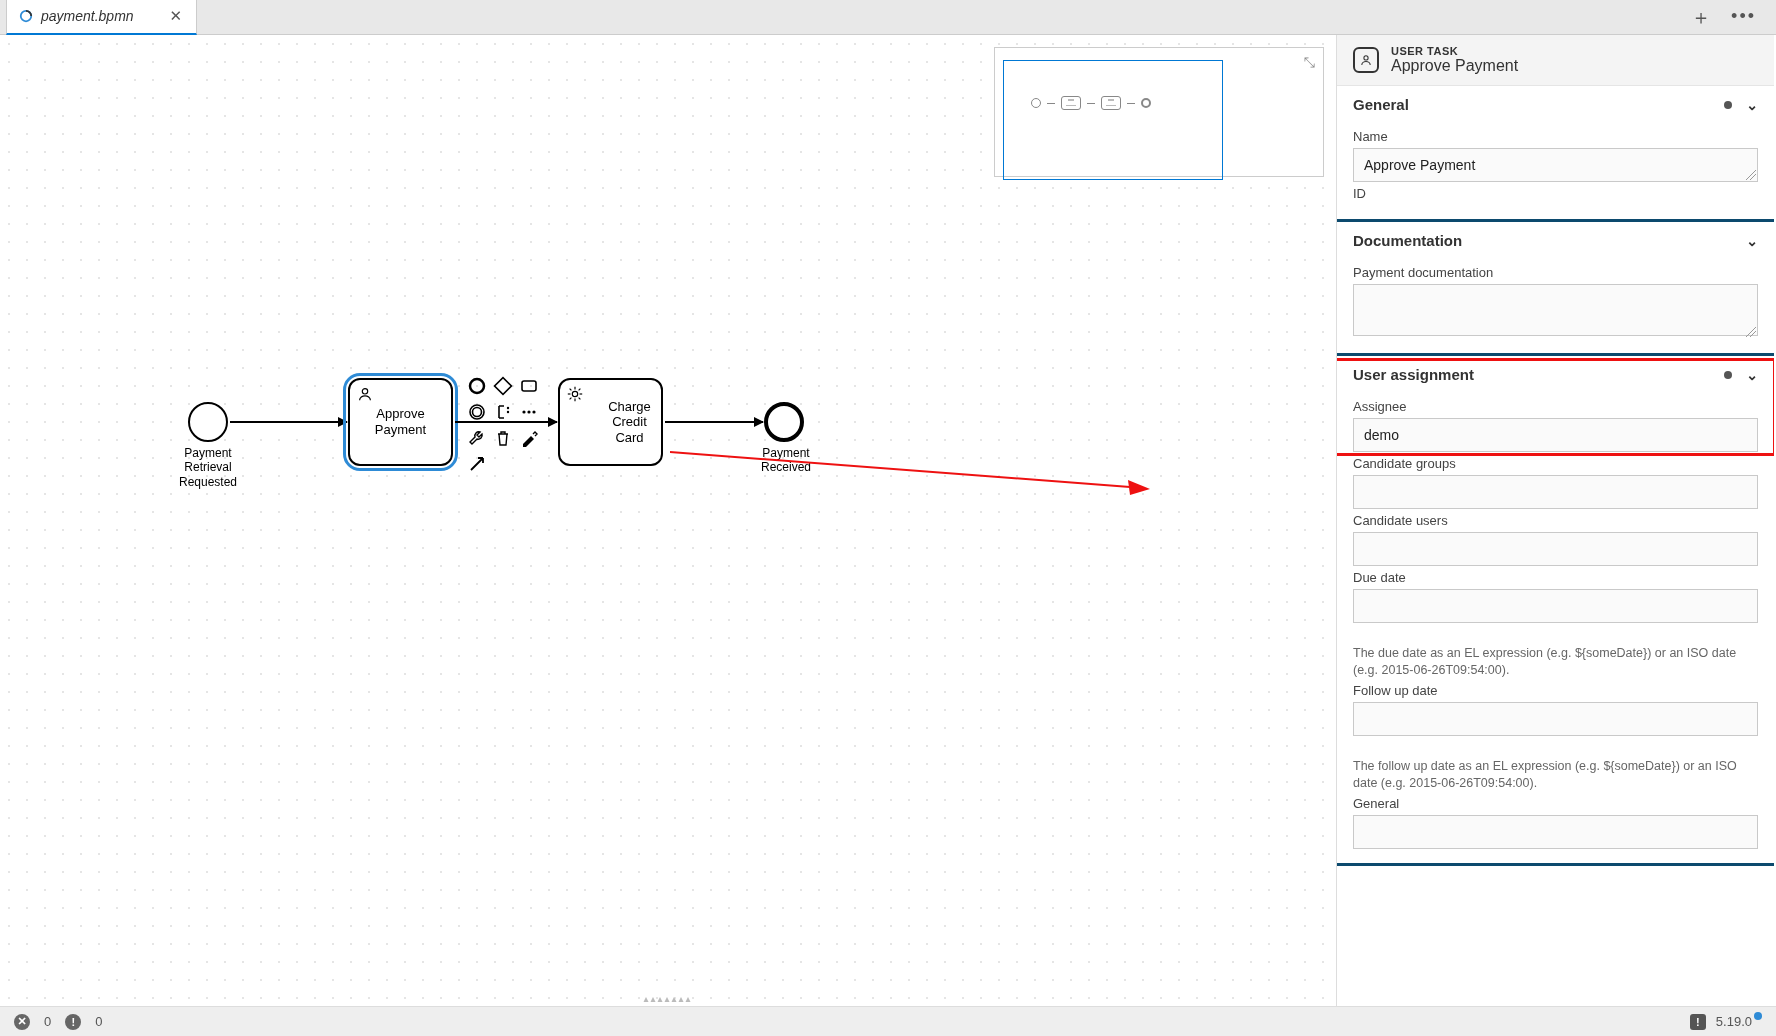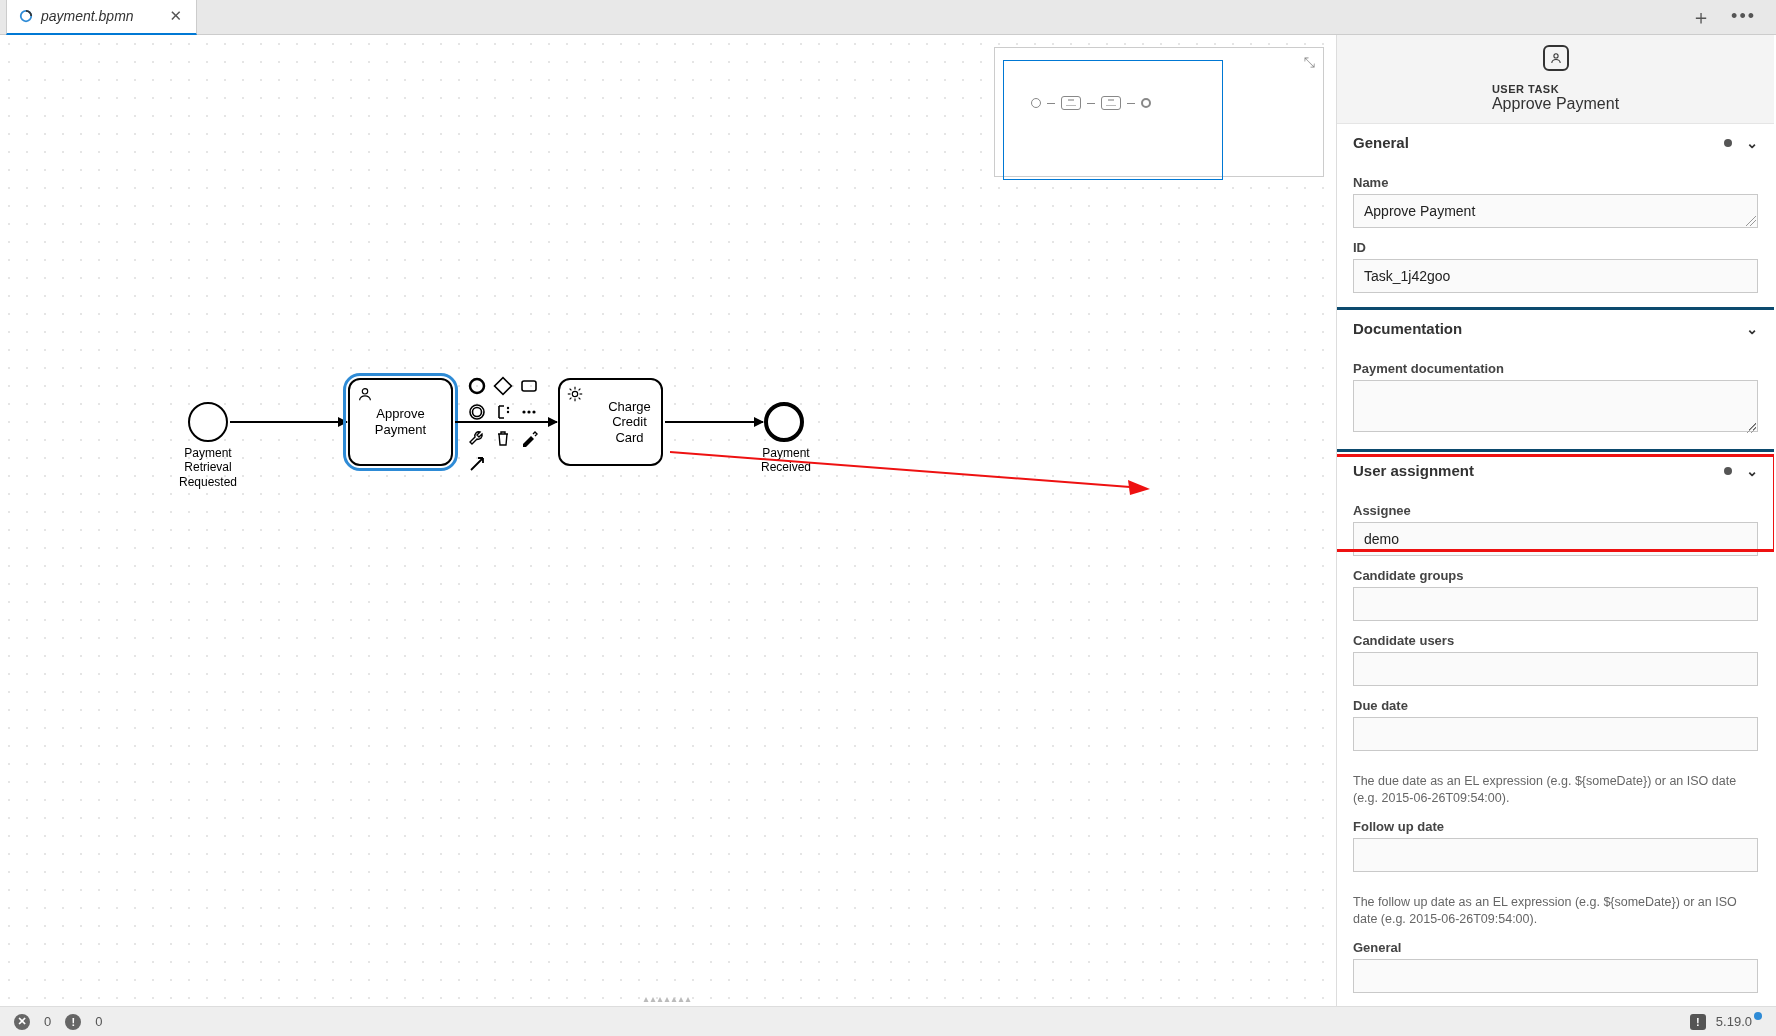--- a/index.html
+++ b/index.html
@@ -83,33 +83,33 @@
   
   .props {
     width: 440px; background:#fff; border-left:1px solid #ddd; overflow-y:auto;
     font-size:14px; color:#333; padding-right:2px;
   }
   .props-scroll { height:100%; overflow-y:scroll; }
   .props-scroll::-webkit-scrollbar { width: 12px; }
   .props-scroll::-webkit-scrollbar-thumb { background:#b5b5b5; border-radius:0; }
   .props-scroll::-webkit-scrollbar-track { background:#f0f0f0; }
 
-  .phead { background:#f4f4f4; padding:10px 16px; display:flex; align-items:center; gap:12px; border-bottom:1px solid #e5e5e5;flex-direction:column; }
+  .phead { background:#f4f4f4; padding:10px 16px; display:flex; align-items:center; gap:12px; border-bottom:1px solid #e5e5e5; }
   .phead .ic { width:26px; height:26px; border:2px solid #333; border-radius:6px; display:flex; align-items:center; justify-content:center; }
   .phead .ic svg { width:14px; height:14px; }
   .phead .ttxt .kind { font-size:11px; font-weight:700; letter-spacing:0.5px; }
   .phead .ttxt .nm { font-size:16px; }
 
   .section { border-bottom:3px solid #0c4a6e; }
   .section-h { display:flex; align-items:center; padding:10px 16px; font-weight:600; font-size:15px; cursor:pointer; }
   .section-h .dot { width:8px; height:8px; background:#555; border-radius:50%; margin-left:auto; margin-right:14px; }
   .section-h .chev { font-size:14px; color:#333; }
   .section-body { padding: 2px 16px 14px; }
 
-  .field-label { font-size:13px; color:#444; margin-top:12px; margin-bottom:4px;font-weight:bold; }
+  .field-label { font-size:13px; color:#444; margin-top:4px; margin-bottom:4px; }
   .text-input, .textarea {
     width:100%; border:1px solid #c9c9c9; background:#fafafa; padding:8px 10px; font-size:14px; color:#222;
   }
   .text-input { height:34px; }
   .textarea { height:52px; resize: both; }
   .resizable { position: relative; }
   .resizable .grip { position:absolute; right:2px; bottom:2px; width:10px; height:10px; background:
     linear-gradient(135deg, transparent 50%, #999 50% 55%, transparent 55% 70%, #999 70% 75%, transparent 75%); pointer-events:none; }
   .hint { font-size:12.5px; color:#666; margin-top:22px; line-height:1.35; }
 
@@ -317,21 +317,20 @@
           <span class="dot"></span>
           <span class="chev">⌄</span>
         </div>
         <div class="section-body">
           <div class="field-label">Name</div>
           <div class="resizable">
             <input class="text-input" value="Approve Payment" style="">
             <div class="grip"></div>
           </div>
           <div class="field-label">ID</div>
-          <input class="text-input" value="Task_1j42goo" style="">
         </div>
       </div>
 
       <div class="section">
         <div class="section-h">
           <span>Documentation</span>
           <span style="margin-left:auto" class="chev">⌄</span>
         </div>
         <div class="section-body">
           <div class="field-label">Payment documentation</div>

